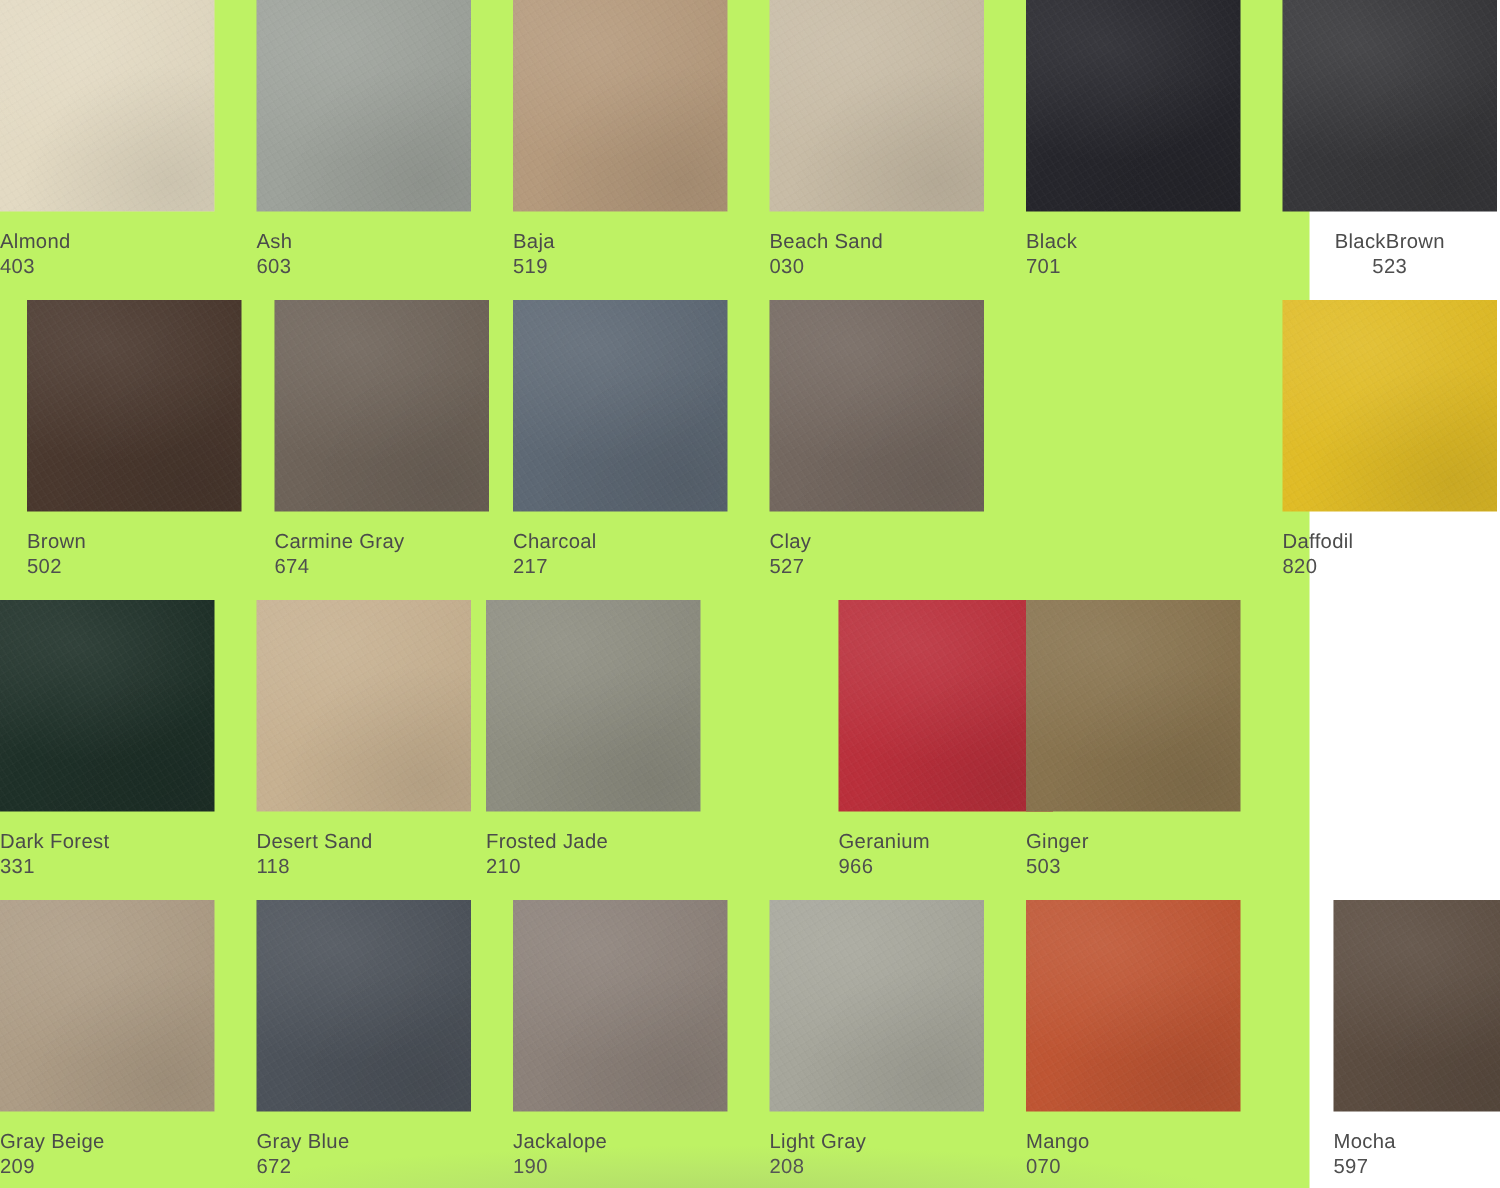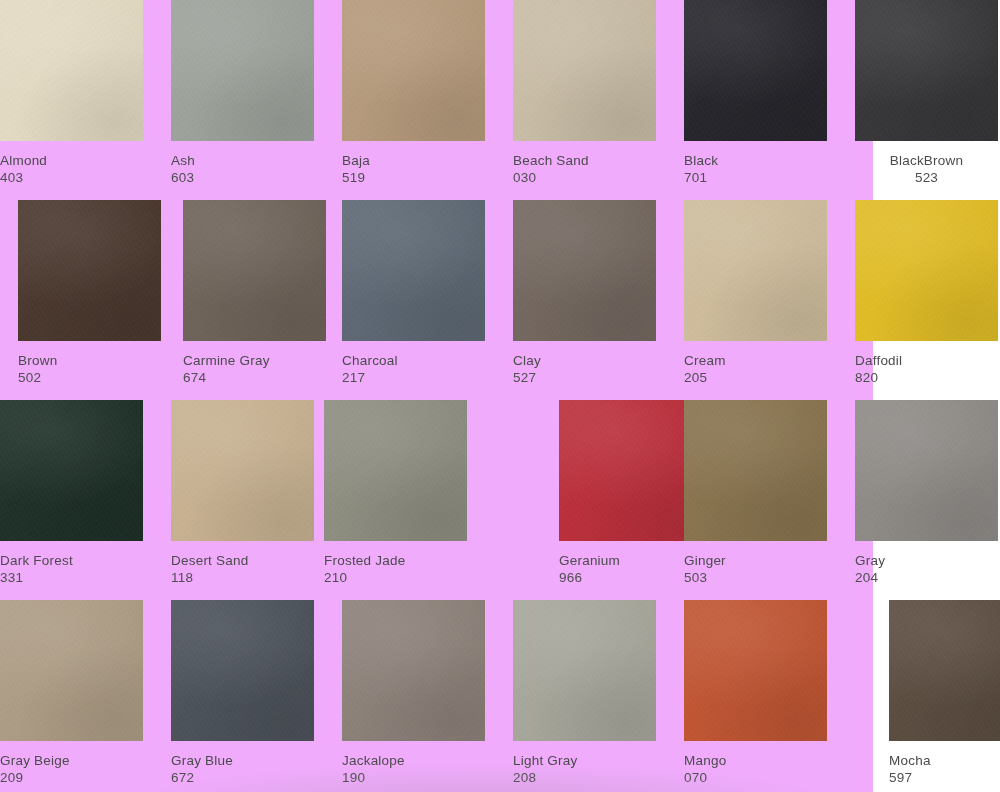--- a/index.html
+++ b/index.html
@@ -11,21 +11,21 @@
     height: 792px;
     overflow: hidden;
     background: #ffffff;
     font-family: "Liberation Sans", "DejaVu Sans", sans-serif;
   }
 
   #swatch-grid {
     position: relative;
     width: 873px;
     height: 792px;
-    background: #f0abfc;
+    background: #bef264;
   }
 
   
   .swatch-cell {
     position: absolute;
     width: 143px;
   }
 
   .swatch-chip {
     width: 143px;
@@ -154,27 +154,20 @@
         <span class="swatch-code">217</span>
       </div>
     </div>
     <div class="swatch-cell" style="left: 513px; top: 200px;">
       <div class="swatch-chip" style="background-color: rgb(115, 103, 95); width: 143px; height: 141px;"></div>
       <div class="swatch-info">
         <span class="swatch-name">Clay</span>
         <span class="swatch-code">527</span>
       </div>
     </div>
-    <div class="swatch-cell" style="left: 684px; top: 200px;">
-      <div class="swatch-chip" style="background-color: rgb(206, 188, 156); width: 143px; height: 141px;"></div>
-      <div class="swatch-info">
-        <span class="swatch-name">Cream</span>
-        <span class="swatch-code">205</span>
-      </div>
-    </div>
     <div class="swatch-cell" style="left: 855px; top: 200px;">
       <div class="swatch-chip" style="background-color: rgb(224, 188, 38); width: 143px; height: 141px;"></div>
       <div class="swatch-info">
         <span class="swatch-name">Daffodil</span>
         <span class="swatch-code">820</span>
       </div>
     </div>
     <div class="swatch-cell" style="left: 0px; top: 400px;">
       <div class="swatch-chip" style="background-color: rgb(30, 48, 40); width: 143px; height: 141px;"></div>
       <div class="swatch-info">
@@ -203,27 +196,20 @@
         <span class="swatch-code">966</span>
       </div>
     </div>
     <div class="swatch-cell" style="left: 684px; top: 400px;">
       <div class="swatch-chip" style="background-color: rgb(136, 115, 78); width: 143px; height: 141px;"></div>
       <div class="swatch-info">
         <span class="swatch-name">Ginger</span>
         <span class="swatch-code">503</span>
       </div>
     </div>
-    <div class="swatch-cell" style="left: 855px; top: 400px;">
-      <div class="swatch-chip" style="background-color: rgb(142, 139, 135); width: 143px; height: 141px;"></div>
-      <div class="swatch-info">
-        <span class="swatch-name">Gray</span>
-        <span class="swatch-code">204</span>
-      </div>
-    </div>
     <div class="swatch-cell" style="left: 0px; top: 600px;">
       <div class="swatch-chip" style="background-color: rgb(173, 156, 133); width: 143px; height: 141px;"></div>
       <div class="swatch-info">
         <span class="swatch-name">Gray Beige</span>
         <span class="swatch-code">209</span>
       </div>
     </div>
     <div class="swatch-cell" style="left: 171px; top: 600px;">
       <div class="swatch-chip" style="background-color: rgb(76, 82, 90); width: 143px; height: 141px;"></div>
       <div class="swatch-info">

